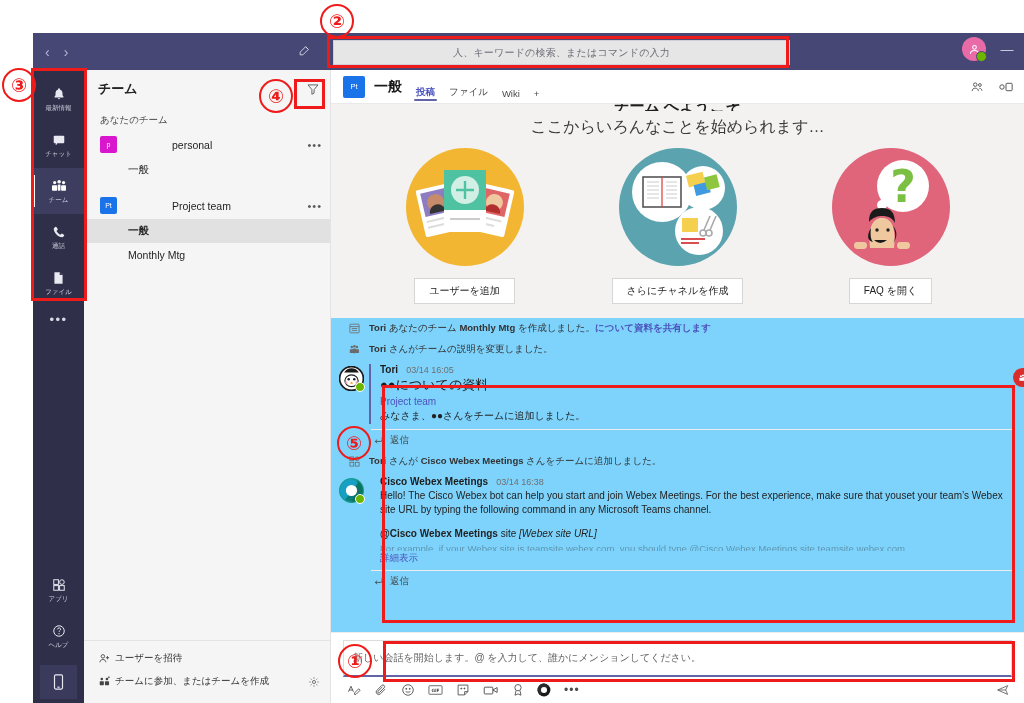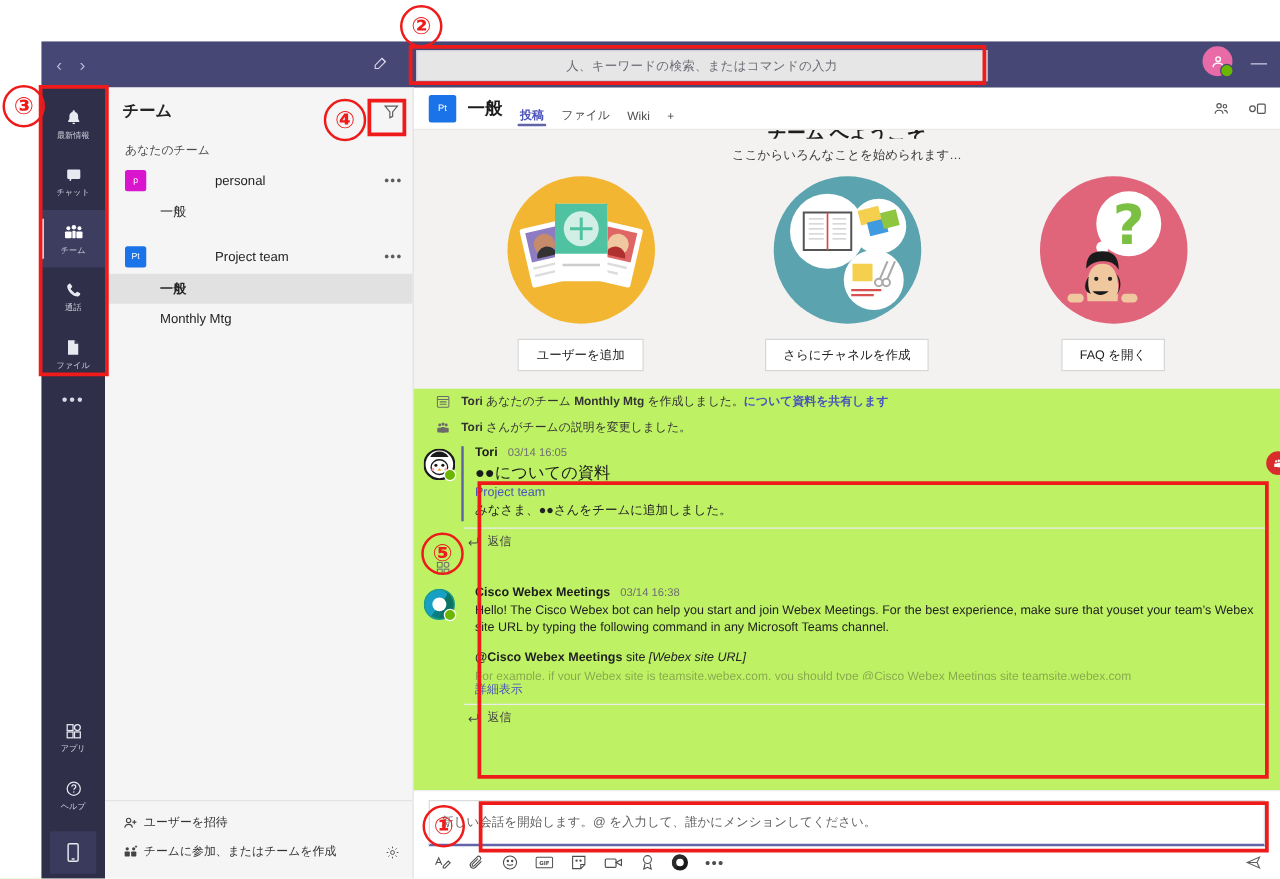--- a/index.html
+++ b/index.html
@@ -59,24 +59,24 @@
   .main{flex:1;display:flex;flex-direction:column;background:#fff;min-width:0;}
   .chan-head{height:33px;display:flex;align-items:center;padding:0 10px 0 12px;border-bottom:1px solid #eaeaea;}
   .ch-av{width:22px;height:22px;background:#1a73e8;border-radius:2px;color:#fff;font-size:7.5px;display:flex;align-items:center;justify-content:center;}
   .ch-name{font-size:14px;font-weight:bold;color:#1b1b1b;margin-left:9px;}
   .ch-tabs{display:flex;align-items:flex-end;gap:14px;margin-left:14px;height:33px;}
   .ch-tab{font-size:9.5px;color:#4a4a4a;padding-bottom:4px;position:relative;align-self:flex-end;}
   .ch-tab.sel{color:#4b53bc;font-weight:bold;}
   .ch-tab.sel::after{content:"";position:absolute;left:-2px;right:-2px;bottom:2px;height:2px;background:#6264a7;border-radius:1px;}
   .ch-right{margin-left:auto;display:flex;align-items:center;gap:14px;color:#565656;}
   
-  .conv{flex:1;overflow:hidden;background:#bef264;position:relative;}
+  .conv{flex:1;overflow:hidden;background:#7dd3fc;position:relative;}
   .welcome{background:#f3f2f1;padding:0 0 14px;text-align:center;}
   .wel-title{font-size:15px;font-weight:bold;color:#1d1d1d;padding-top:0;margin-top:-7px;height:14px;overflow:hidden;}
-  .wel-sub{font-size:10px;color:#3a3a3a;padding:6px 0 10px;}
+  .wel-sub{font-size:16px;color:#3a3a3a;padding:6px 0 10px;}
   .cards{display:flex;justify-content:center;gap:43px;}
   .card{display:flex;flex-direction:column;align-items:center;width:170px;}
   .circle{width:118px;height:118px;border-radius:50%;position:relative;overflow:hidden;}
   .c1{background:#f2b632;}
   .c2{background:#5ba3ae;}
   .c3{background:#e0647a;}
   .card-btn{margin-top:12px;background:#fff;border:1px solid #d6d6d6;font-size:10px;color:#222;padding:5px 14px;}
   
   .sys-row{display:flex;align-items:center;padding:4px 12px 4px 8px;}
   .sys-ico{width:30px;display:flex;justify-content:center;color:#6b6b6b;font-size:12px;}
@@ -494,20 +494,21 @@
 
         <div class="sys-row">
           <span class="sys-ico">
             <svg width="13" height="13" viewBox="0 0 24 24" fill="none" stroke="#6b6b6b" stroke-width="1.5">
               <rect x="3.5" y="3.5" width="7" height="7"></rect>
                 <rect x="3.5" y="13.5" width="7" height="7"></rect>
               <rect x="13.5" y="13.5" width="7" height="7"></rect>
                 <circle cx="17" cy="7" r="3.6"></circle>
             </svg>
           </span>
+          <span class="sys-txt"><b>Tori</b><span> さんが </span><b>Cisco Webex Meetings</b><span> さんをチームに追加しました。</span></span>
         </div>
 
         <div class="msg">
           <div class="msg-av">
             <span class="av-circle">
               <svg width="25" height="25" viewBox="0 0 34 34">
                 <circle cx="17" cy="17" r="16" fill="#0b7f7f"></circle>
                 <circle cx="17" cy="17" r="16" fill="none" stroke="#1a9b8a" stroke-width="2"></circle>
                 <path d="M17 1a16 16 0 00-9 29L26 6A15.9 15.9 0 0017 1z" fill="#17a0c4"></path>
                 <path d="M17 33a16 16 0 009-29" fill="#0e6b4f" opacity=".55"></path>

